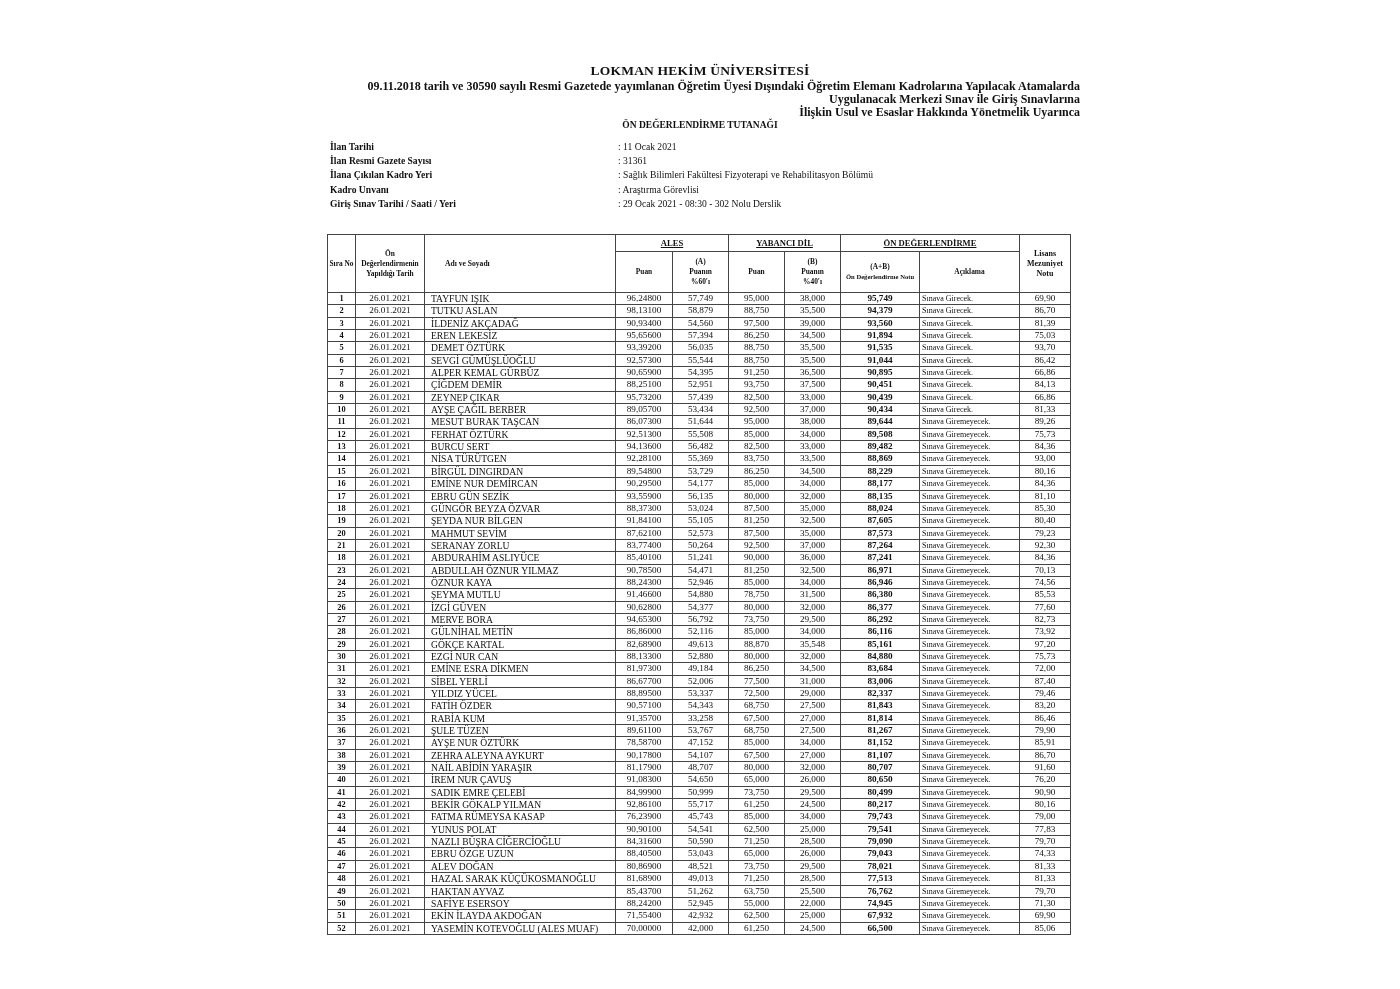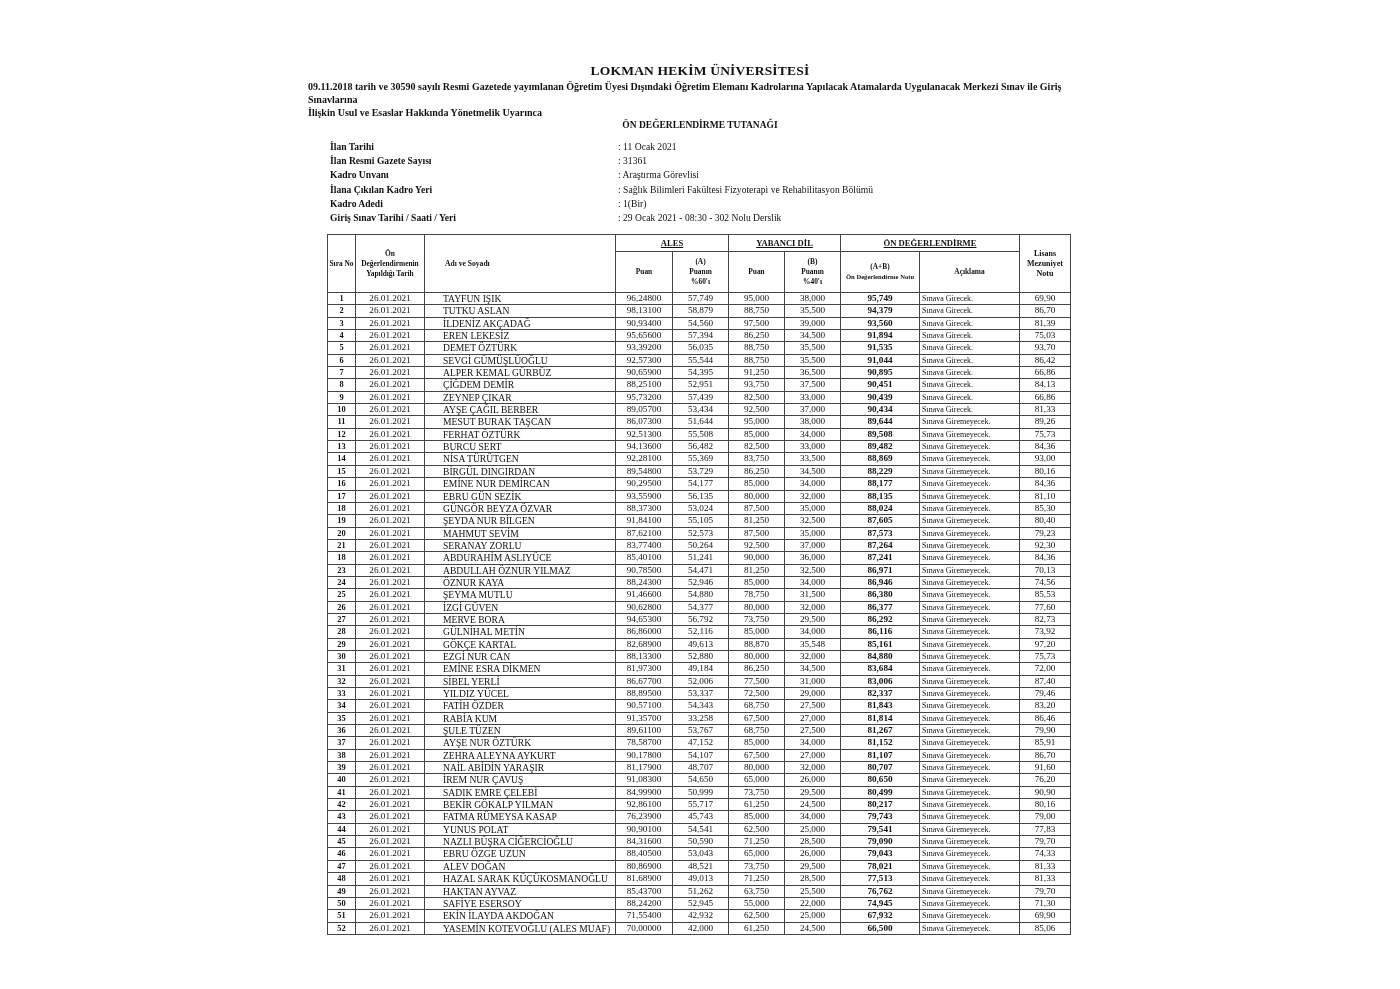--- a/index.html
+++ b/index.html
@@ -1,35 +1,35 @@
 <!DOCTYPE html>
 <html><head>
 <meta charset="utf-8">
 <style>
   html, body { margin:0; padding:0; background:#ffffff; }
   body { width:1400px; height:989px; position:relative; overflow:hidden;
          font-family:"Liberation Serif", serif; color:#111; }
   .title { position:absolute; top:63px; left:0; width:1400px; text-align:center;
            font-weight:bold; font-size:13.5px; letter-spacing:0.2px; }
-  .subtitle { position:absolute; top:80px; left:308px; width:760px; text-align:left;
-              font-weight:bold; font-size:10px; line-height:13px; }
+  .subtitle { position:absolute; top:80px; left:320px; width:760px; text-align:right;
+              font-weight:bold; font-size:12px; line-height:13px; }
   .doc-heading { position:absolute; top:120px; left:0; width:1400px; text-align:center;
                  font-weight:bold; font-size:9.5px; }
   .info { position:absolute; top:140px; left:330px; width:600px; font-size:9.6px; }
   .info-row { display:flex; height:14.2px; line-height:14.2px; }
   .info-label { width:288px; font-weight:bold; }
   .info-value { flex:1; }
   table { position:absolute; top:234px; left:327px; border-collapse:collapse;
           table-layout:fixed; width:743px; font-size:9.2px; }
   th, td { border:1px solid #444; padding:0; overflow:hidden; white-space:nowrap; }
   th { font-weight:bold; text-align:center; font-size:7.4px; line-height:10px; }
   th.grp { font-size:8.6px; height:16px;text-decoration:underline; }
   th.sub { height:40px; }
   td { height:11.35px; line-height:11.35px; text-align:center; }
-  td.name { text-align:left; padding-left:18px; font-size:9.6px; }
+  td.name { text-align:left; padding-left:6px; font-size:9.6px; }
   td.no { font-weight:bold; font-size:8.4px; }
   td.total { font-weight:bold; }
   td.desc { text-align:left; padding-left:2px; font-size:8px; }
   th.namehd { text-align:left; padding-left:20px; font-size:7.6px; }
 </style>
 </head>
 <body>
 
 <div class="title">LOKMAN HEKİM ÜNİVERSİTESİ</div>
 <div class="subtitle">
@@ -41,30 +41,26 @@
 <div class="info" id="info">
     <div class="info-row">
       <div class="info-label">İlan Tarihi</div>
       <div class="info-value">: 11 Ocak 2021</div>
     </div>
     <div class="info-row">
       <div class="info-label">İlan Resmi Gazete Sayısı</div>
       <div class="info-value">: 31361</div>
     </div>
     <div class="info-row">
-      <div class="info-label">Kadro Unvanı</div>
-      <div class="info-value">: Araştırma Görevlisi</div>
-    </div>
-    <div class="info-row">
       <div class="info-label">İlana Çıkılan Kadro Yeri</div>
       <div class="info-value">: Sağlık Bilimleri Fakültesi Fizyoterapi ve Rehabilitasyon Bölümü</div>
     </div>
     <div class="info-row">
-      <div class="info-label">Kadro Adedi</div>
-      <div class="info-value">: 1(Bir)</div>
+      <div class="info-label">Kadro Unvanı</div>
+      <div class="info-value">: Araştırma Görevlisi</div>
     </div>
     <div class="info-row">
       <div class="info-label">Giriş Sınav Tarihi / Saati / Yeri</div>
       <div class="info-value">: 29 Ocak 2021 - 08:30 - 302 Nolu Derslik</div>
     </div>
   </div>
 
 <table>
   <colgroup>
     <col style="width:28px">

